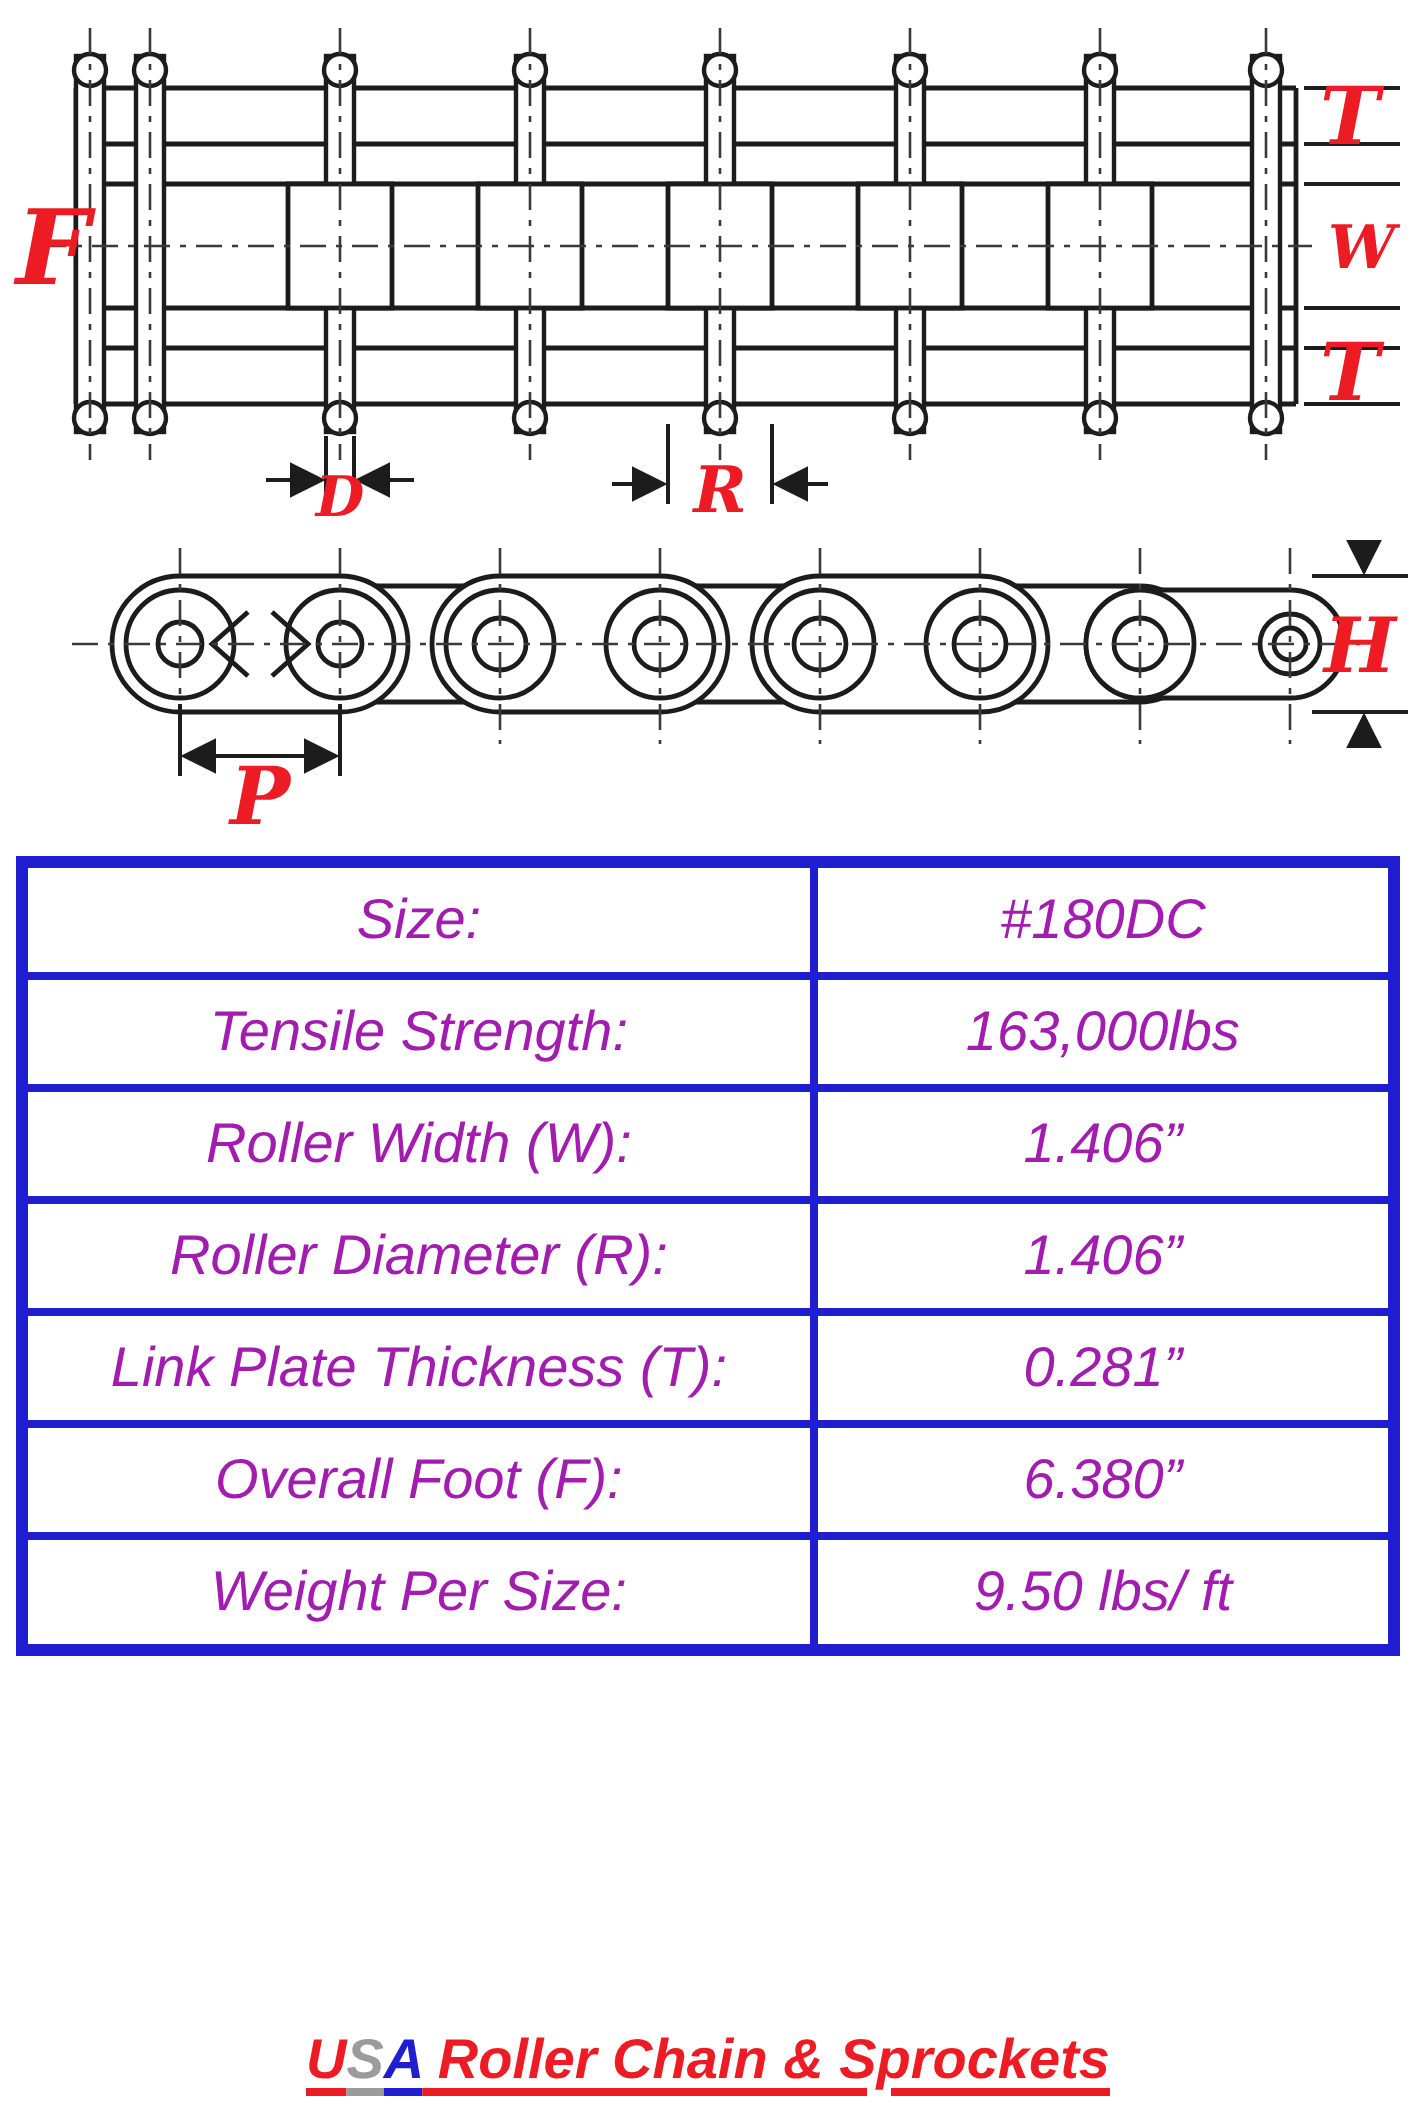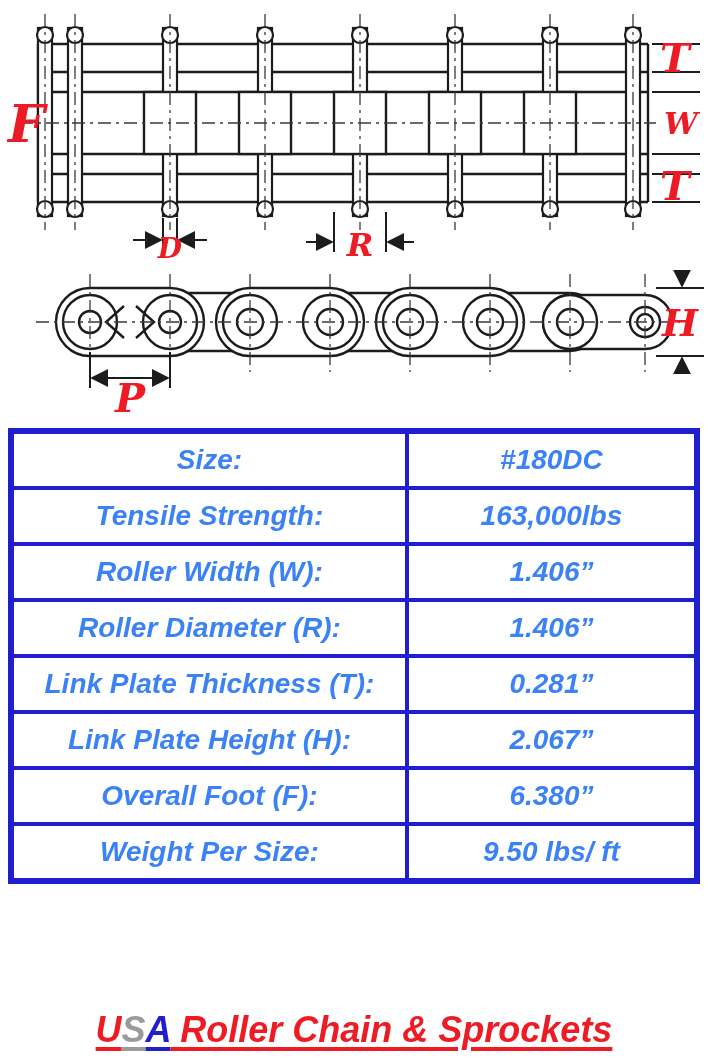--- a/index.html
+++ b/index.html
@@ -28,41 +28,41 @@
     width: 692px;
     border-collapse: collapse;
     table-layout: fixed;
     border: 6px solid #1f1fd0;
   }
   .spec-table td {
     border: 4px solid #1f1fd0;
     height: 52px;
     text-align: center;
     vertical-align: middle;
-    color: #3b82f6;
-    font-weight: bold;
+    color: #a21caf;
+    font-weight: normal;
     font-style: italic;
     font-size: 28px;
     font-family: "Liberation Sans", sans-serif;
     padding: 0 4px;
     overflow: hidden;
     white-space: nowrap;
   }
   .spec-table td.label-cell { width: 58%; }
   .spec-table td.value-cell { width: 42%; }
 
   .brand-footer {
     position: absolute;
     top: 1006px;
     left: 0;
     width: 708px;
     text-align: center;
     font-weight: bold;
     font-style: italic;
-    font-size: 36px;
+    font-size: 28px;
     line-height: 48px;
     font-family: "Liberation Sans", sans-serif;
   }
   .brand-footer span {
     text-decoration: underline;
     text-decoration-thickness: 4px;
     text-underline-offset: 5px;
   }
   .brand-u { color: #ed1c24; }
   .brand-s { color: #9b9b9b; }
@@ -262,24 +262,20 @@
       </tr>
       <tr>
         <td class="label-cell">Roller Diameter (R):</td>
         <td class="value-cell">1.406”</td>
       </tr>
       <tr>
         <td class="label-cell">Link Plate Thickness (T):</td>
         <td class="value-cell">0.281”</td>
       </tr>
       <tr>
-        <td class="label-cell">Link Plate Height (H):</td>
-        <td class="value-cell">2.067”</td>
-      </tr>
-      <tr>
         <td class="label-cell">Overall Foot (F):</td>
         <td class="value-cell">6.380”</td>
       </tr>
       <tr>
         <td class="label-cell">Weight Per Size:</td>
         <td class="value-cell">9.50 lbs/ ft</td>
       </tr>
     </tbody>
   </table>
 

